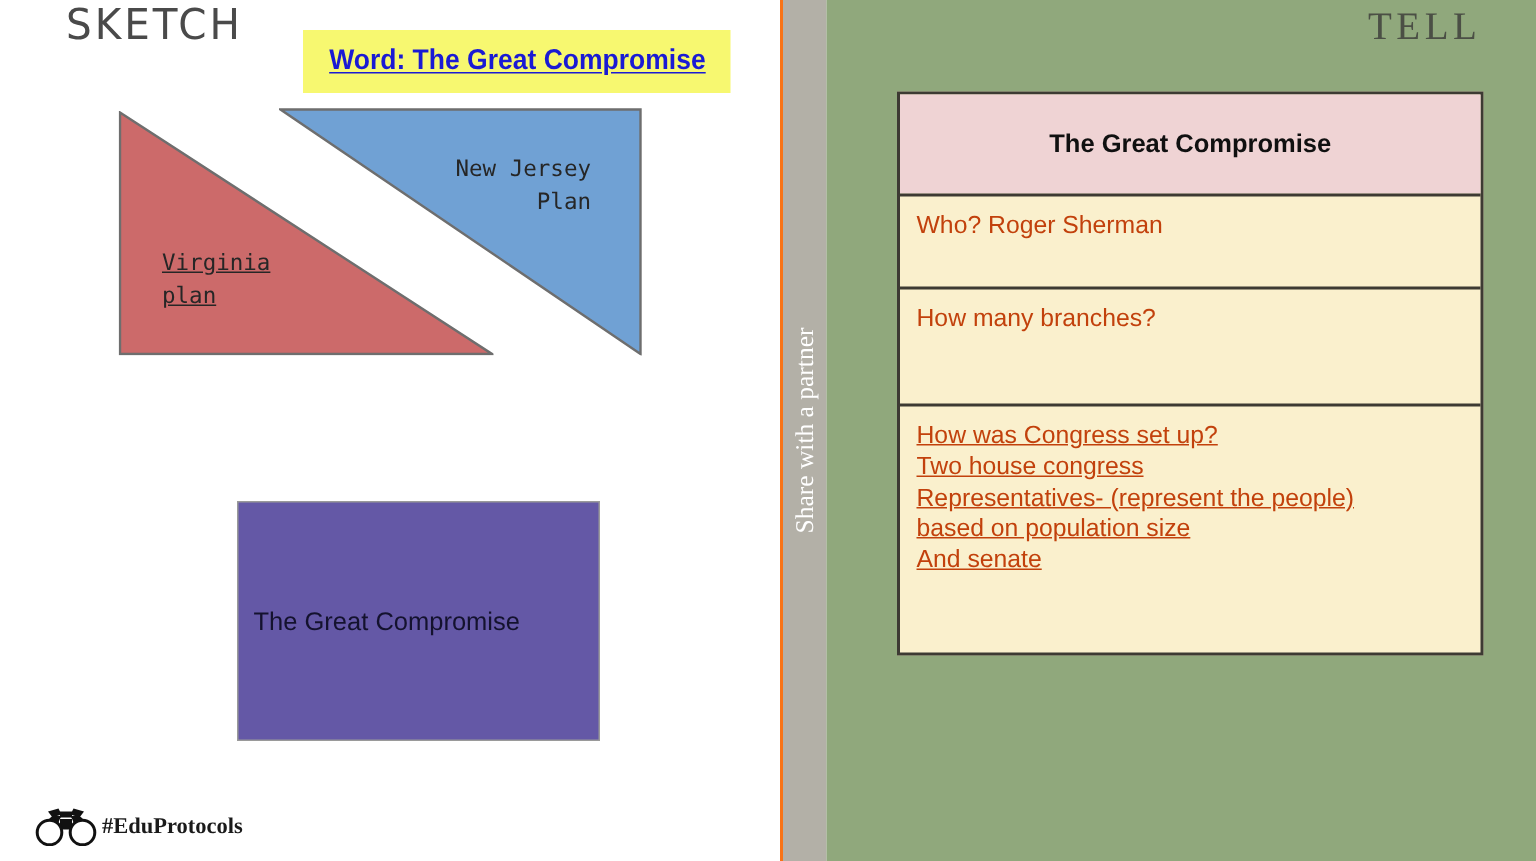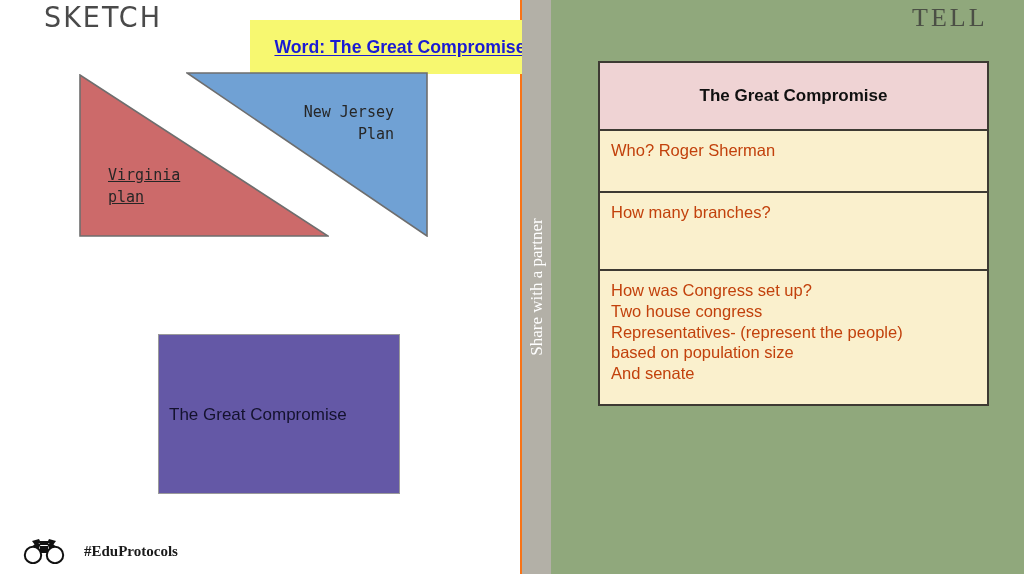--- a/index.html
+++ b/index.html
@@ -32,26 +32,25 @@
     letter-spacing: 2px;
     color: #4a4a4a;
     font-weight: 400;
     transform: scale(1.0, 1.05);
     transform-origin: left top;
   }
 
   #word-banner {
     position: absolute;
     left: 202px; top: 20px;
-    width: 285px; height: 54px;
+    width: 285px; height: 42px;
     background: #f7f870;
     display: flex;
     align-items: center;
-    justify-content: flex-end;
-    margin-left: 48px;
+    justify-content: center;
   }
   #word-banner-text {
     color: #1a1ad4;
     font-family: "Liberation Sans", sans-serif;
     font-weight: bold;
     font-size: 19px;
     text-decoration: underline;
     text-underline-offset: 2px;
     transform: scaleX(0.93);
     white-space: nowrap;
@@ -101,21 +100,21 @@
     font-size: 17px;
     color: #14122e;
   }
 
   
   #footer-logo {
     position: absolute;
     left: 22px; top: 538px;
     display: flex;
     align-items: center;
-    gap: 16px;
+    gap: 0;
   }
   #binocular-icon { display: block; }
   #eduprotocols-text {
     font-family: "Liberation Serif", serif;
     font-weight: bold;
     font-size: 15px;
     color: #1a1a1a;
   }
 
   
@@ -184,21 +183,21 @@
     align-items: center;
     justify-content: center;
     font-weight: bold;
     font-size: 17px;
     padding: 0;
     color: #101010;
   }
   #tbl-row-who    { height: 62px; }
   #tbl-row-branches { height: 78px; }
   #tbl-row-describe { height: 136px; }
-  #tbl-row-setup    { height: 135px; }
+  #tbl-row-setup    { height: 166px; text-decoration: underline; }
 </style>
 </head>
 <body>
 
 <div id="slide">
 
   <div id="sketch-panel">
 
     <div id="sketch-heading">SKETCH</div>
 

